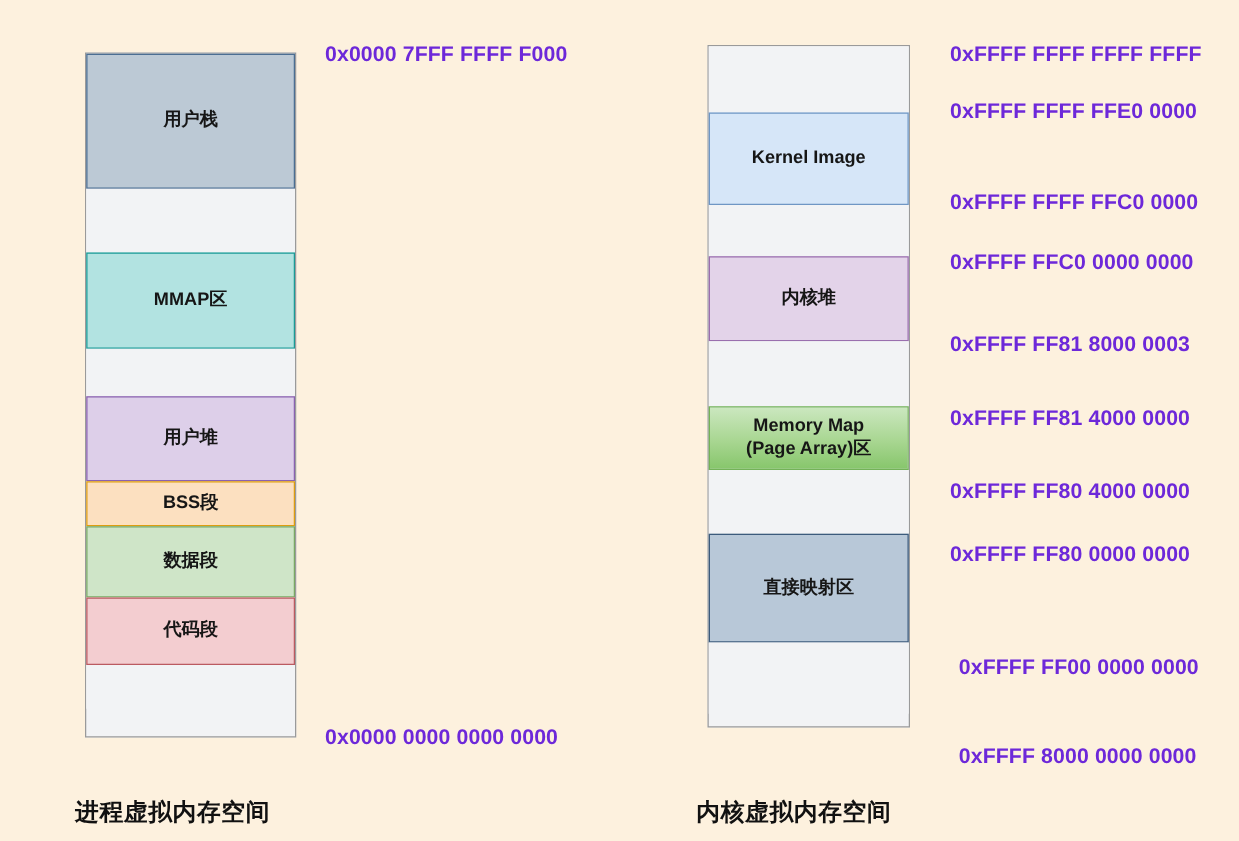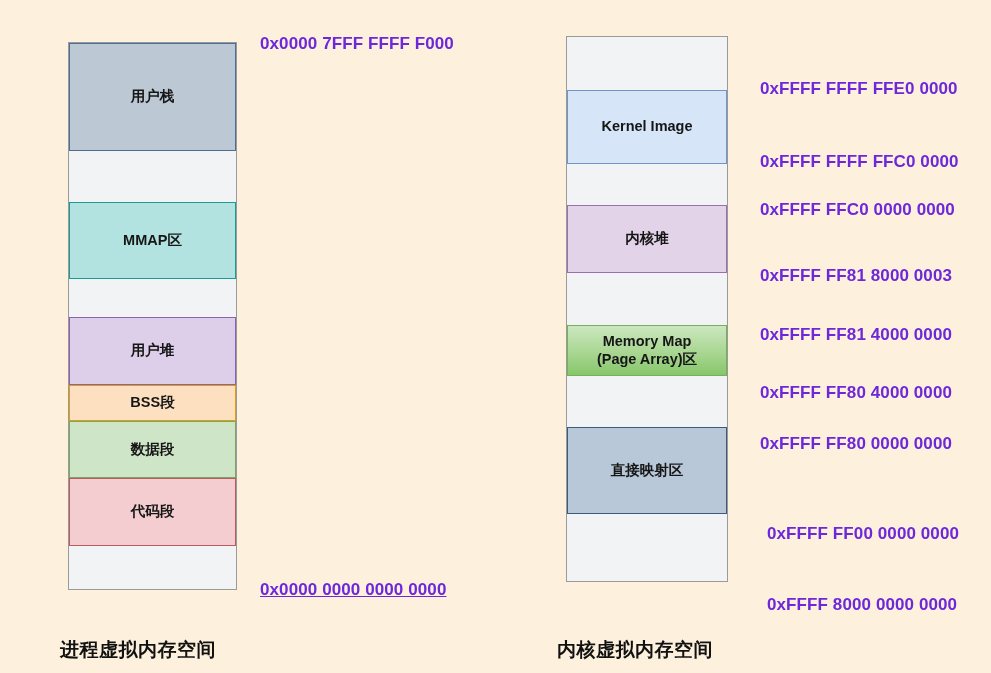--- a/index.html
+++ b/index.html
@@ -142,32 +142,32 @@
       </div>
 
       <div class="region c-bss" style="height:36px">
         <span class="region-label">BSS段</span>
       </div>
 
       <div class="region c-data" style="height:57px">
         <span class="region-label">数据段</span>
       </div>
 
-      <div class="region c-text" style="height:68px">
+      <div class="region c-text" style="height:54px">
         <span class="region-label">代码段</span>
       </div>
 
       <div class="region gap" style="height:35px">
         <span class="region-label"></span>
       </div>
 
     </div>
 
     <div class="addr" style="left:260px; top:34px;">0x0000 7FFF FFFF F000</div>
-    <div class="addr" style="left:260px; top:580px;text-decoration:underline;">0x0000 0000 0000 0000</div>
+    <div class="addr" style="left:260px; top:580px;">0x0000 0000 0000 0000</div>
 
     <div class="caption caption-left" style="left:60px; top:637px;">进程虚拟内存空间</div>
   </div>
 
   <div class="column column-right" style="left:0; width:991px;">
 
     <div class="memory-bar bar-right">
 
       <div class="region gap" style="height:53px">
         <span class="region-label"></span>
@@ -201,20 +201,21 @@
       <div class="region c-direct" style="height:87px">
         <span class="region-label">直接映射区</span>
       </div>
 
       <div class="region gap" style="height:57px">
         <span class="region-label"></span>
       </div>
 
     </div>
 
+    <div class="addr" style="left:760px; top:34px;">0xFFFF FFFF FFFF FFFF</div>
     <div class="addr" style="left:760px; top:79px;">0xFFFF FFFF FFE0 0000</div>
     <div class="addr" style="left:760px; top:152px;">0xFFFF FFFF FFC0 0000</div>
     <div class="addr" style="left:760px; top:200px;">0xFFFF FFC0 0000 0000</div>
     <div class="addr" style="left:760px; top:266px;">0xFFFF FF81 8000 0003</div>
     <div class="addr" style="left:760px; top:325px;">0xFFFF FF81 4000 0000</div>
     <div class="addr" style="left:760px; top:383px;">0xFFFF FF80 4000 0000</div>
     <div class="addr" style="left:760px; top:434px;">0xFFFF FF80 0000 0000</div>
     <div class="addr" style="left:767px; top:524px;">0xFFFF FF00 0000 0000</div>
     <div class="addr" style="left:767px; top:595px;">0xFFFF 8000 0000 0000</div>
 

